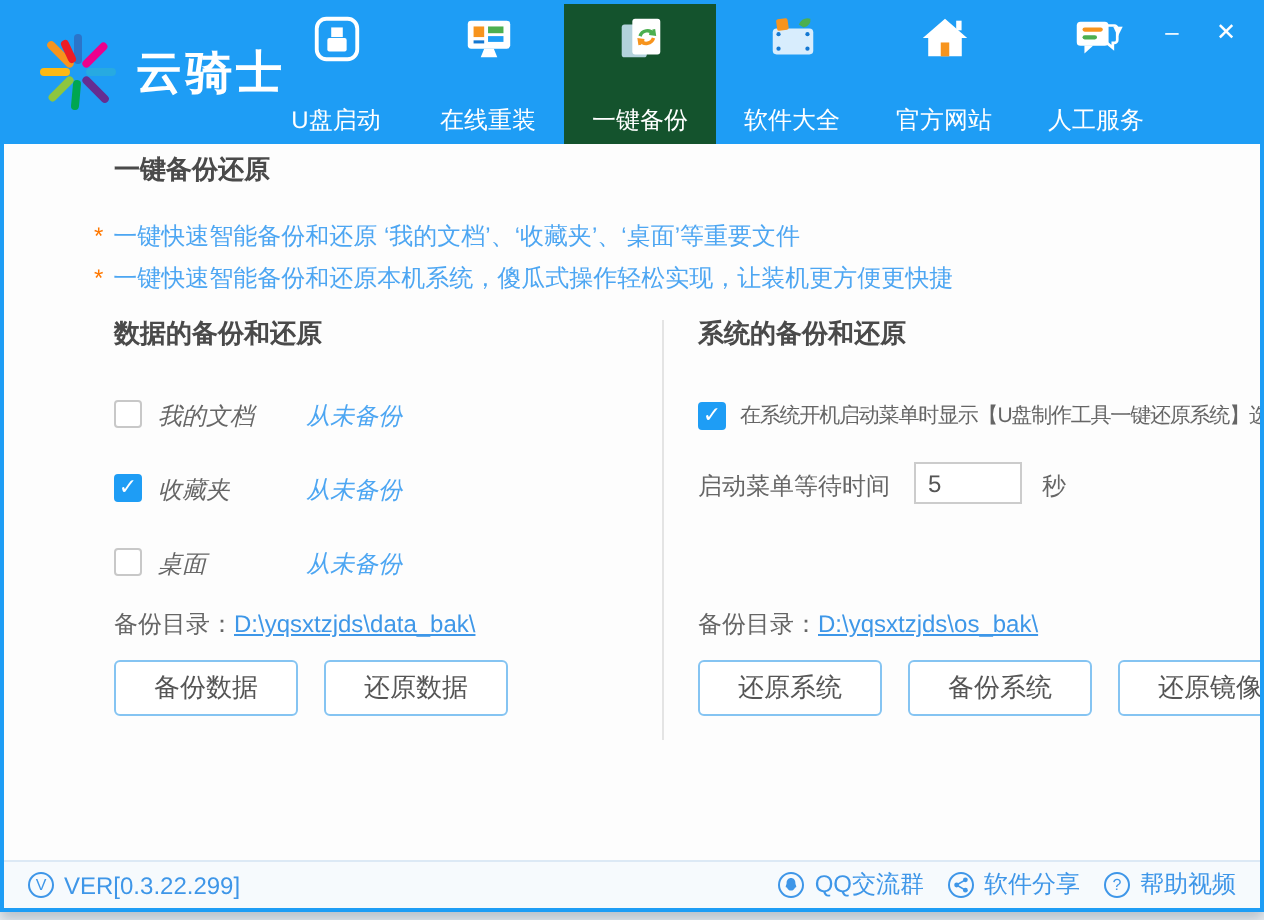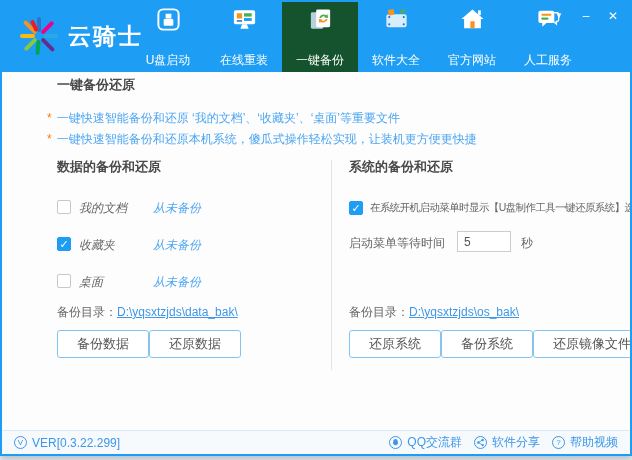--- a/index.html
+++ b/index.html
@@ -47,21 +47,21 @@
   .status-link { margin-left:24px; font-size:12px; color:#4DA6F2; text-decoration:none; cursor:pointer; }
 
   .sys-opt { margin-top:25px; display:flex; align-items:center; cursor:pointer; }
   .sys-opt-label { margin-left:7px; font-size:10.5px; letter-spacing:-0.6px; color:#666; white-space:nowrap; }
   .wait-row { margin-top:16px; display:flex; align-items:flex-end; font-size:12px; color:#666; }
   .wait-input { width:54px; height:21px; margin:0 10px 0 12px; border:1px solid #ccc; background:#fff;
                 font-size:12px; color:#555; padding-left:6px; font-family:inherit; }
 
   .dir-row { position:absolute; left:0; top:146px; font-size:12px; color:#666; white-space:nowrap; }
   .dir-link { color:#3E97E8; text-decoration:underline; cursor:pointer; }
-  .btn-row { position:absolute; left:0; top:172px; display:flex; }
+  .btn-row { position:absolute; left:0; top:172px; display:flex; gap:13px; }
   .btn { height:28px; padding:0 19px; background:#fff; border:1px solid #85C4F2; border-radius:3px;
          font-size:13px; color:#555; font-family:inherit; cursor:pointer; white-space:nowrap; }
 
   
   .statusbar { position:absolute; left:0; bottom:0; width:100%; height:24px; background:#F6FAFD;
                border-top:1px solid #DCE9F5; display:flex; align-items:center;
                justify-content:space-between; padding:0 12px; }
   .sb-item { display:flex; align-items:center; gap:5px; color:#3E96E8; font-size:12px; cursor:pointer; }
   .sb-right { display:flex; gap:12px; }
   .sb-circle { width:13px; height:13px; border:1px solid #3E96E8; border-radius:50%; flex:none;

